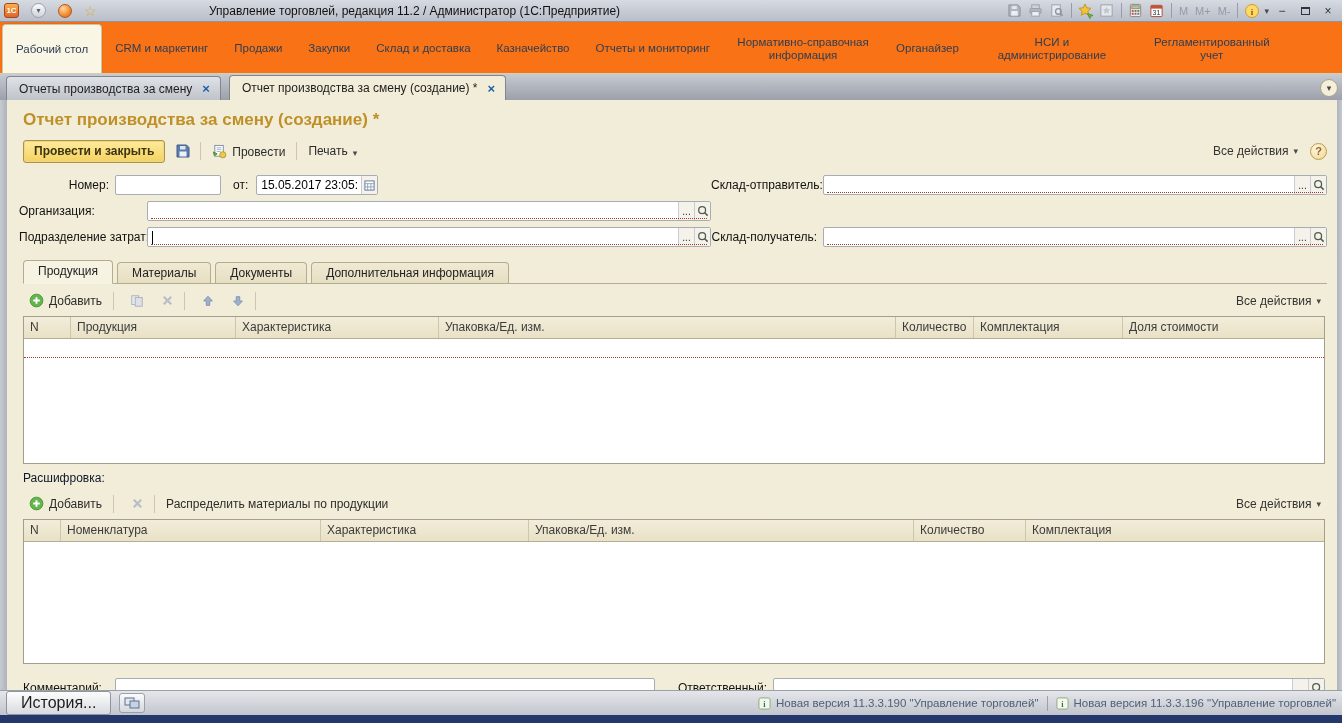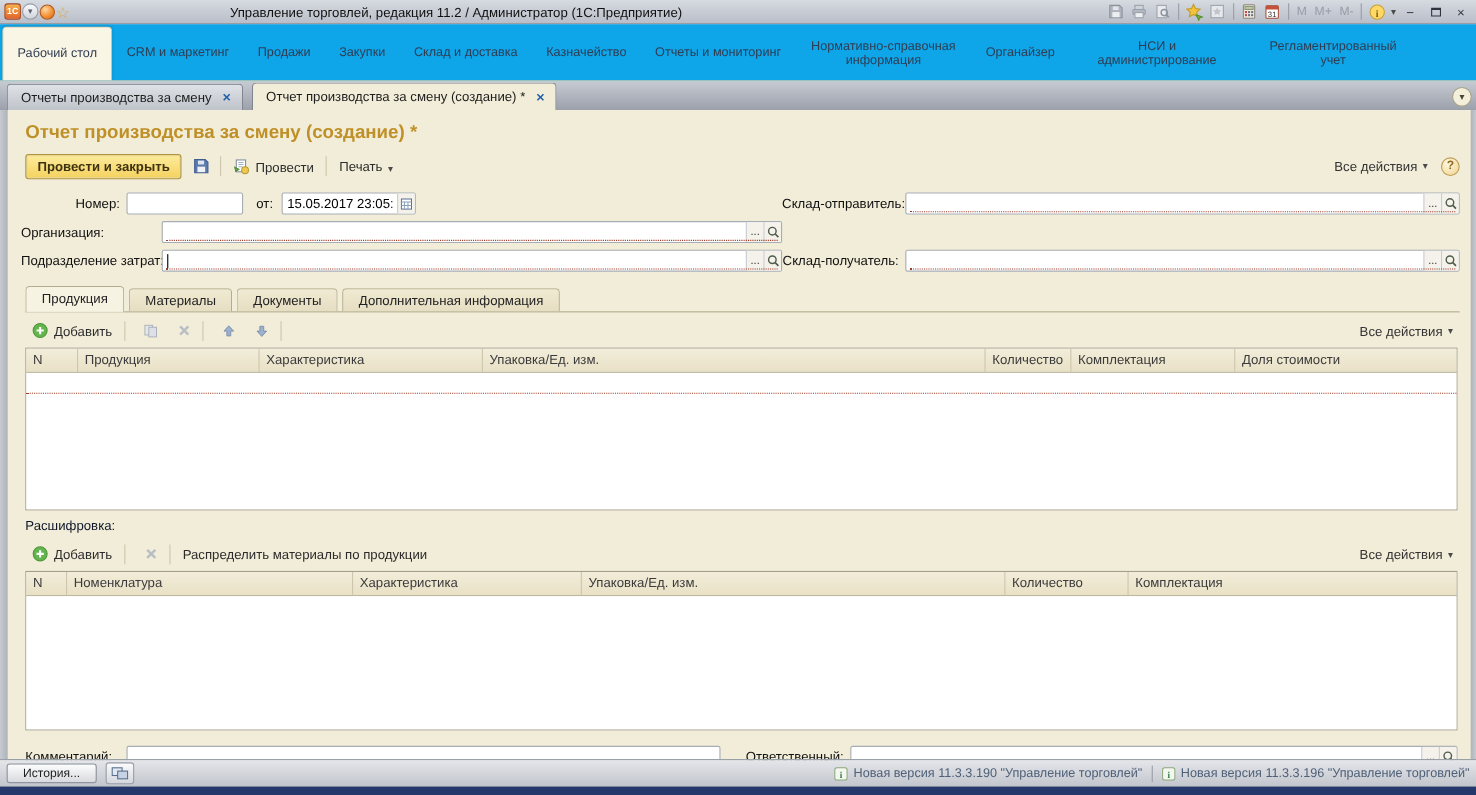--- a/index.html
+++ b/index.html
@@ -3,39 +3,39 @@
 <meta charset="utf-8">
 <style>
   * { margin:0; padding:0; box-sizing:border-box; }
   html,body { width:1342px; height:723px; overflow:hidden; }
   body { font-family:"Liberation Sans", sans-serif; font-size:12px; color:#1d1d1d; background:#f2edd8; position:relative; }
 
   
   .titlebar { position:absolute; top:0; left:0; width:1342px; height:22px;
     background:linear-gradient(#d6dae1,#b9bec8); border-bottom:1px solid #8f949e;
     display:flex; align-items:center; padding:0 4px; }
-  .titlebar .lft { display:flex; align-items:center; gap:1px; width:205px; }
+  .titlebar .lft { display:flex; align-items:center; gap:12px; width:205px; }
   .app-logo { width:15px; height:15px; border-radius:3px; background:linear-gradient(#f7b24a,#e2622a);
     color:#fff; font-size:8px; font-weight:bold; display:flex; align-items:center; justify-content:center;
     border:1px solid #a8441c; }
   .round-btn { width:15px; height:15px; border-radius:50%; background:linear-gradient(#fafbfc,#cfd3da);
     border:1px solid #9aa0aa; font-size:8px; color:#5a626e; display:flex; align-items:center; justify-content:center; }
   .orange-ball { width:14px; height:14px; border-radius:50%; background:radial-gradient(circle at 35% 30%,#ffd9a0,#f08a2e 60%,#d5671a);
     border:1px solid #b4581a; }
   .star-glyph { color:#d9a73e; font-size:14px; line-height:1; }
   .title-text { font-size:12px; color:#111; white-space:nowrap; }
   .titlebar .rgt { margin-left:auto; display:flex; align-items:center; gap:3px; }
   .tb-ico { width:18px; height:18px; display:flex; align-items:center; justify-content:center; }
   .tb-sep { width:1px; height:15px; background:#979da8; margin:0 2px; }
   .mem-btn { color:#959ba6; font-size:11px; padding:0 2px; }
   .win-ctl { width:20px; height:16px; display:flex; align-items:center; justify-content:center; color:#2e3340; font-size:12px; }
   .max-box { width:9px; height:8px; border:1px solid #2e3340; border-top-width:2px; display:inline-block; }
 
   
-  .navbar { position:absolute; top:22px; left:0; width:1342px; height:52px; background:#0ea5e9;
+  .navbar { position:absolute; top:22px; left:0; width:1342px; height:52px; background:#f97316;
     border-bottom:1px solid #d6cfae; display:flex; align-items:stretch; padding:2px 2px 0 2px; }
   .nav-item { display:flex; align-items:center; justify-content:center; text-align:center;
     color:#2f3d52; font-size:11.5px; line-height:13px; padding:2px 13px; max-width:160px; }
   .nav-item.active { background:#faf6e5; border:1px solid #cdc6a4; border-bottom:none;
     border-radius:4px 4px 0 0; box-shadow:0 -1px 2px rgba(0,0,0,.08); }
 
   
   .tabbar { position:absolute; top:74px; left:0; width:1342px; height:26px;
     background:linear-gradient(#c6cad1,#9ba0ab); display:flex; align-items:flex-end; padding:2px 4px 0 6px; }
   .doc-tab { display:flex; align-items:center; gap:10px; height:24px; padding:0 10px 0 12px;
@@ -122,21 +122,21 @@
   .lbl-comment { width:92px; }
   .comment-wrap { width:540px; }
   .lbl-resp { width:108px; text-align:right; padding-right:6px; margin-left:10px; }
   .resp-wrap { flex:1; margin-right:2px; }
 
   
   .statusbar { position:absolute; top:690px; left:0; width:1342px; height:25px;
     background:linear-gradient(#e4e6ea,#c2c5cc); border-top:1px solid #9aa0a8;
     display:flex; align-items:center; padding:0 6px; }
   .hist-btn { background:linear-gradient(#fdfdfd,#d8dadf); border:1px solid #8f959e; border-radius:3px;
-    padding:2px 14px; font-size:11px; color:#1d1d1d; }
+    padding:2px 14px; font-size:16px; color:#1d1d1d; }
   .mon-btn { width:26px; height:20px; margin-left:8px; display:flex; align-items:center; justify-content:center;
     background:linear-gradient(#fafbfc,#d4d7dd); border:1px solid #9aa0aa; border-radius:3px; }
   .status-right { margin-left:auto; display:flex; align-items:center; gap:8px; }
   .status-msg { display:flex; align-items:center; gap:5px; color:#4f6078; font-size:11.5px; }
   .status-div { width:1px; height:15px; background:#9aa0a8; }
 
   .bottomstrip { position:absolute; top:715px; left:0; width:1342px; height:8px; background:#24386b; }
 
   svg { display:block; }
 </style>

